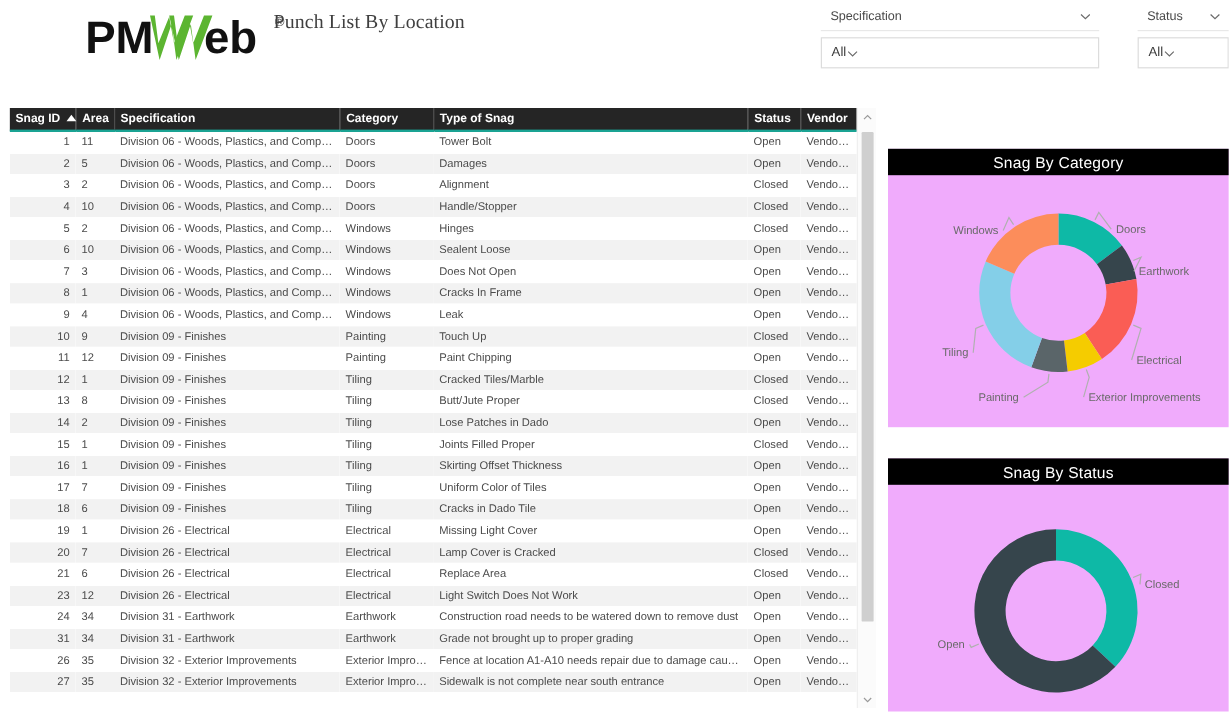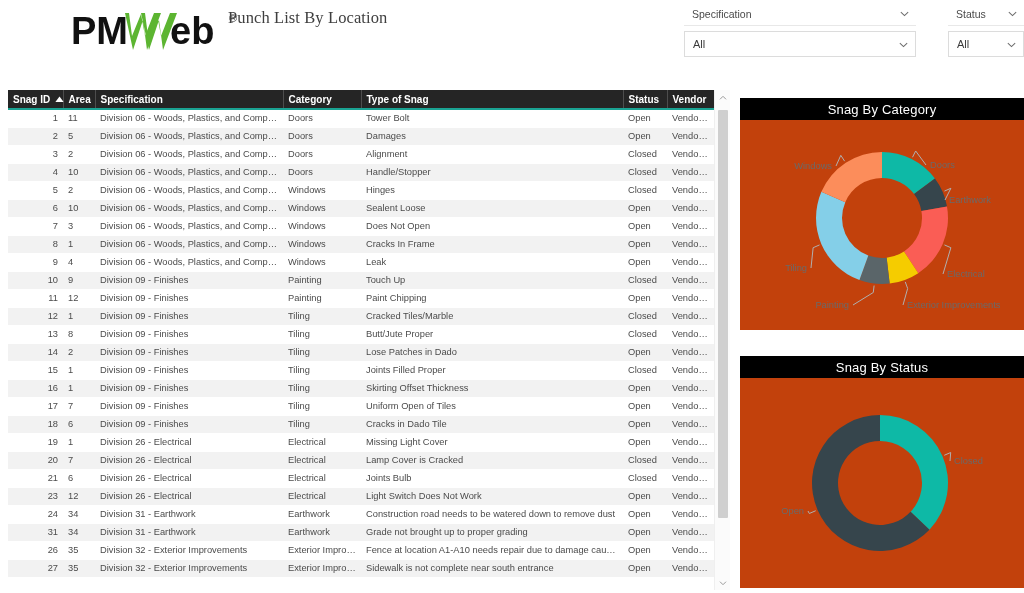--- a/index.html
+++ b/index.html
@@ -26,21 +26,21 @@
 
   
   .slicer { position: absolute; background: #fff; }
   .slicer-head {
     display: flex; align-items: center; justify-content: space-between;
     height: 24px; padding: 0 6px 0 8px;
     border-bottom: 1px solid #e8e8e8;
   }
   .slicer-head .lbl { font-size: 10.5px; color: #4a4a4a; }
   .slicer-box {
-    display: flex; align-items: center; justify-content: space-between;
+    display: flex; align-items: center; 
     height: 26px; margin-top: 5px; padding: 0 6px 0 8px;
     border: 1px solid #dcdcdc; background: #fff;
   }
   .slicer-box .val { font-size: 11px; color: #3b3b3b; }
   .chev { width: 11px; height: 11px; flex: 0 0 auto; }
   .chev svg { display: block; }
 
   #slicer-spec { left: 684px; top: 2px; width: 232px; }
   #slicer-status { left: 948px; top: 2px; width: 76px; }
   #slicer-status .slicer-box { width: 76px; }
@@ -95,21 +95,21 @@
     display: flex; align-items: center; justify-content: center;
   }
   .vscroll .arrow.up { top: 0; }
   .vscroll .arrow.down { bottom: 0; }
   .vscroll .thumb {
     position: absolute; left: 3px; top: 20px; width: 10px; height: 408px;
     background: #cfcfcf; border-radius: 1px;
   }
 
   
-  .panel { position: absolute; background: #c2410c; }
+  .panel { position: absolute; background: #f0abfc; margin-top: 26px; }
   .panel-title {
     height: 22px; background: #000000; color: #ffffff;
     font-size: 13px; display: flex; align-items: center; justify-content: center;
     letter-spacing: .2px;
   }
   #panel-category { left: 740px; top: 98px; width: 284px; height: 232px; }
   #panel-status   { left: 740px; top: 356px; width: 284px; height: 232px; text-decoration: underline; }
   .panel-body { position: relative; width: 100%; height: 210px; }
   .panel-body svg { position: absolute; left: 0; top: 0; }
 
@@ -342,21 +342,21 @@
               <td>Tiling</td>
               <td>Skirting Offset Thickness</td>
               <td>Open</td>
               <td>Vendor C</td>
             </tr>
             <tr>
               <td class="r">17</td>
               <td>7</td>
               <td>Division 09 - Finishes</td>
               <td>Tiling</td>
-              <td>Uniform Open of Tiles</td>
+              <td>Uniform Color of Tiles</td>
               <td>Open</td>
               <td>Vendor C</td>
             </tr>
             <tr>
               <td class="r">18</td>
               <td>6</td>
               <td>Division 09 - Finishes</td>
               <td>Tiling</td>
               <td>Cracks in Dado Tile</td>
               <td>Open</td>
@@ -378,21 +378,21 @@
               <td>Electrical</td>
               <td>Lamp Cover is Cracked</td>
               <td>Closed</td>
               <td>Vendor D</td>
             </tr>
             <tr>
               <td class="r">21</td>
               <td>6</td>
               <td>Division 26 - Electrical</td>
               <td>Electrical</td>
-              <td>Joints Bulb</td>
+              <td>Replace Area</td>
               <td>Closed</td>
               <td>Vendor D</td>
             </tr>
             <tr>
               <td class="r">23</td>
               <td>12</td>
               <td>Division 26 - Electrical</td>
               <td>Electrical</td>
               <td>Light Switch Does Not Work</td>
               <td>Open</td>

